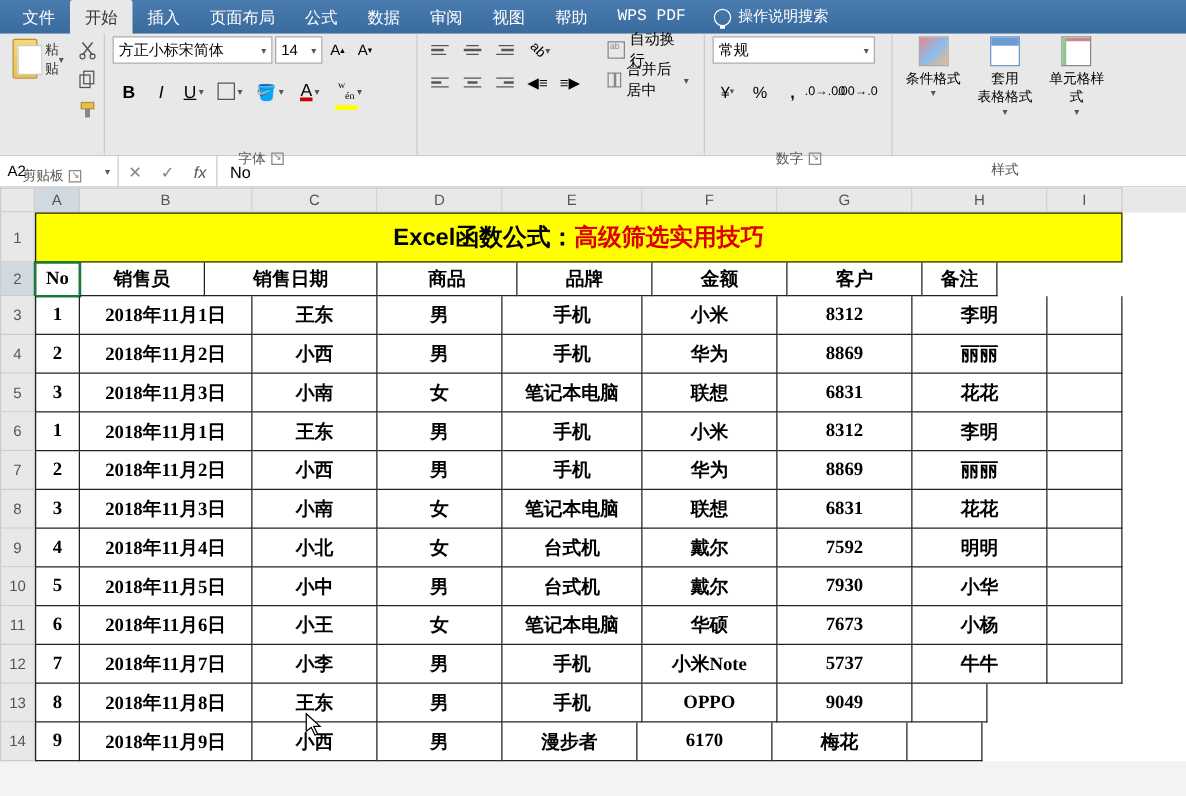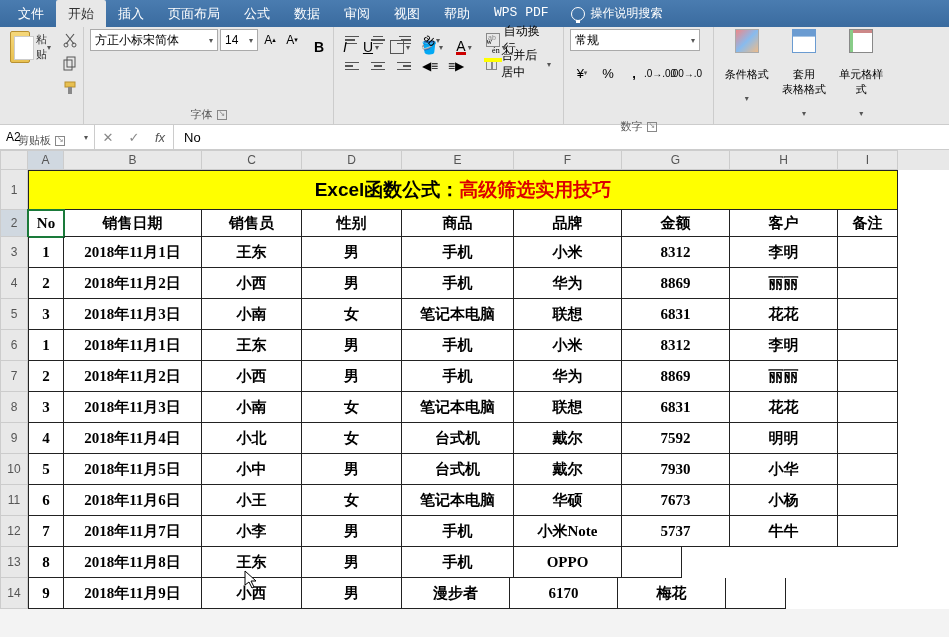--- a/index.html
+++ b/index.html
@@ -292,21 +292,20 @@
 
 
 .style-btn {
   display: flex;
   flex-direction: column;
   align-items: center;
   width: 56px;
   cursor: pointer;
   font-size: 11px;
   text-align: center;
-  gap: 12px;
 }
 .style-icon {
   width: 24px;
   height: 24px;
   margin-bottom: 2px;
 }
 .cond-icon {
   background: linear-gradient(135deg,#e88,#8be,#eb8);
   border: 1px solid #aaa;
 }
@@ -512,21 +511,21 @@
         </div>
       </div>
     </div>
     <div class="ribbon-group-label">
       <span>剪贴板</span>
       <span class="launcher"></span>
     </div>
   </div>
 
   <div class="ribbon-group" style="width:250px">
-    <div class="ribbon-group-content" style="flex-direction:row">
+    <div class="ribbon-group-content" style="flex-direction:column">
       <div class="font-row">
         <div class="font-sel font-name">
           <span>方正小标宋简体</span>
           <span class="arrow-down">▾</span>
         </div>
         <div class="font-sel font-size">
           <span>14</span>
           <span class="arrow-down">▾</span>
         </div>
         <div class="aa-btn">A<sup style="font-size:7px">▴</sup></div>
@@ -723,23 +722,22 @@
     <div class="row-h">1</div>
     <div class="title-cell">
       <span>Excel函数公式：</span>
         <span class="red">高级筛选实用技巧</span>
     </div>
   </div>
 
   <div class="row header-row" style="height:27px">
     <div class="row-h sel">2</div>
     <div class="cell first col-A selected-cell">No</div>
+    <div class="cell col-C">销售员</div>
     <div class="cell col-B">销售日期</div>
-    <div class="cell col-C">销售员</div>
-    <div class="cell col-D">性别</div>
     <div class="cell col-E">商品</div>
     <div class="cell col-F">品牌</div>
     <div class="cell col-G">金额</div>
     <div class="cell col-H">客户</div>
     <div class="cell col-I">备注</div>
   </div>
 
   <div id="data-rows">
       <div class="row">
         <div class="row-h">3</div>
@@ -862,20 +860,21 @@
         <div class="cell col-I"></div>
       </div>
       <div class="row">
         <div class="row-h">13</div>
         <div class="cell col-A first">8</div>
         <div class="cell col-B">2018年11月8日</div>
         <div class="cell col-C">王东</div>
         <div class="cell col-D">男</div>
         <div class="cell col-E">手机</div>
         <div class="cell col-F">OPPO</div>
+        <div class="cell col-G">9049</div>
         <div class="cell col-I"></div>
       </div>
       <div class="row">
         <div class="row-h">14</div>
         <div class="cell col-A first">9</div>
         <div class="cell col-B">2018年11月9日</div>
         <div class="cell col-C">小西</div>
         <div class="cell col-D">男</div>
         <div class="cell col-F">漫步者</div>
         <div class="cell col-G">6170</div>

